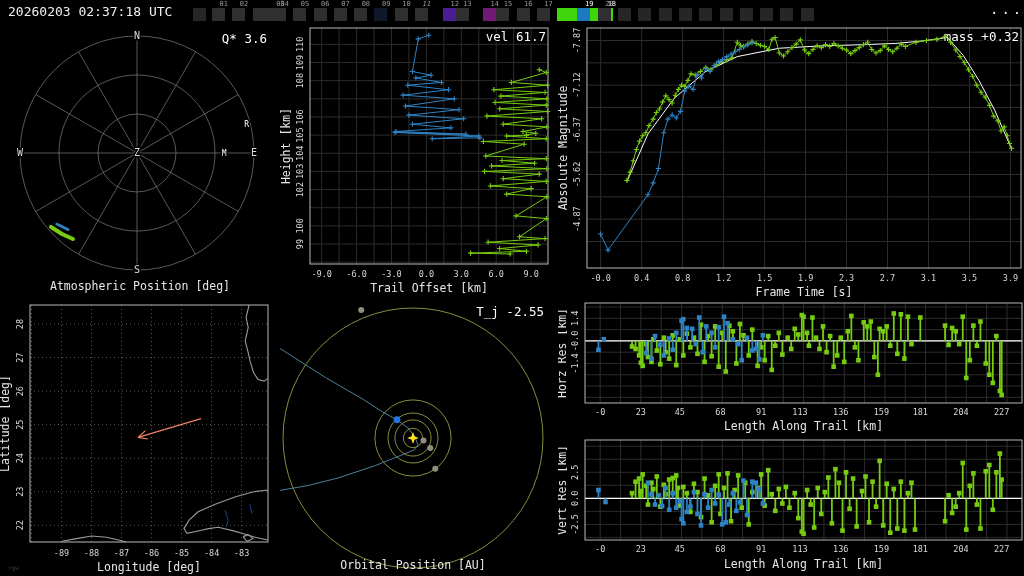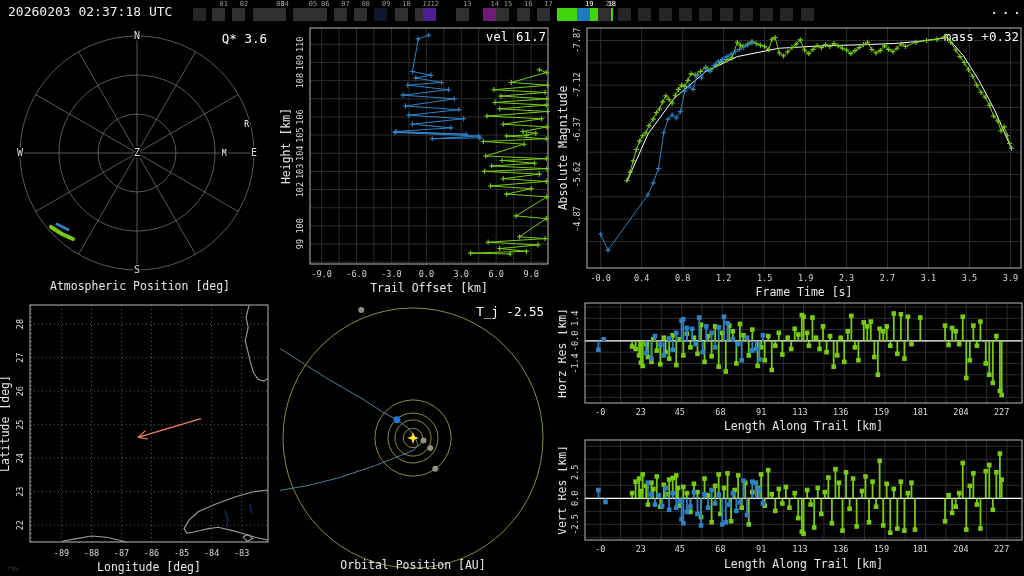--- a/index.html
+++ b/index.html
@@ -28,42 +28,42 @@
       </div>
       <div class="frame-sq" style="left: 232.3px; background: rgb(47, 47, 47);">
         <span class="lbl" style="color: rgb(154, 154, 154);">02</span>
       </div>
       <div class="frame-sq" style="left: 252.6px; background: rgb(47, 47, 47); padding-left: 16px;">
         <span class="lbl" style="color: rgb(154, 154, 154);">03</span>
       </div>
       <div class="frame-sq" style="left: 272.9px; background: rgb(47, 47, 47);">
         <span class="lbl" style="color: rgb(154, 154, 154);">04</span>
       </div>
-      <div class="frame-sq" style="left: 293.2px; background: rgb(47, 47, 47); padding-left: 8px;">
+      <div class="frame-sq" style="left: 293.2px; background: rgb(47, 47, 47);">
         <span class="lbl" style="color: rgb(154, 154, 154);">05</span>
       </div>
       <div class="frame-sq" style="left: 313.5px; background: rgb(47, 47, 47);">
         <span class="lbl" style="color: rgb(154, 154, 154);">06</span>
       </div>
       <div class="frame-sq" style="left: 333.8px; background: rgb(47, 47, 47);">
         <span class="lbl" style="color: rgb(154, 154, 154);">07</span>
       </div>
       <div class="frame-sq" style="left: 354.1px; background: rgb(47, 47, 47);">
         <span class="lbl" style="color: rgb(154, 154, 154);">08</span>
       </div>
       <div class="frame-sq" style="left: 374.4px; background: #0f172a;">
         <span class="lbl" style="color: rgb(154, 154, 154);">09</span>
       </div>
       <div class="frame-sq" style="left: 394.7px; background: rgb(47, 47, 47);">
         <span class="lbl" style="color: rgb(154, 154, 154); text-align: right;">10</span>
       </div>
       <div class="frame-sq" style="left: 415px; background: rgb(47, 47, 47); font-style: italic;">
         <span class="lbl" style="color: rgb(154, 154, 154);">11</span>
       </div>
-      <div class="frame-sq" style="left: 423px; background: #4c1d95;">
+      <div class="frame-sq" style="left: 443px; background: #4c1d95;">
         <span class="lbl" style="color: rgb(154, 154, 154);">12</span>
       </div>
       <div class="frame-sq" style="left: 455.6px; background: rgb(47, 47, 47);">
         <span class="lbl" style="color: rgb(154, 154, 154);">13</span>
       </div>
       <div class="frame-sq" style="left: 483px; background: #701a75;">
         <span class="lbl" style="color: rgb(154, 154, 154);">14</span>
       </div>
       <div class="frame-sq" style="left: 496.2px; background: rgb(47, 47, 47);">
         <span class="lbl" style="color: rgb(154, 154, 154);">15</span>

